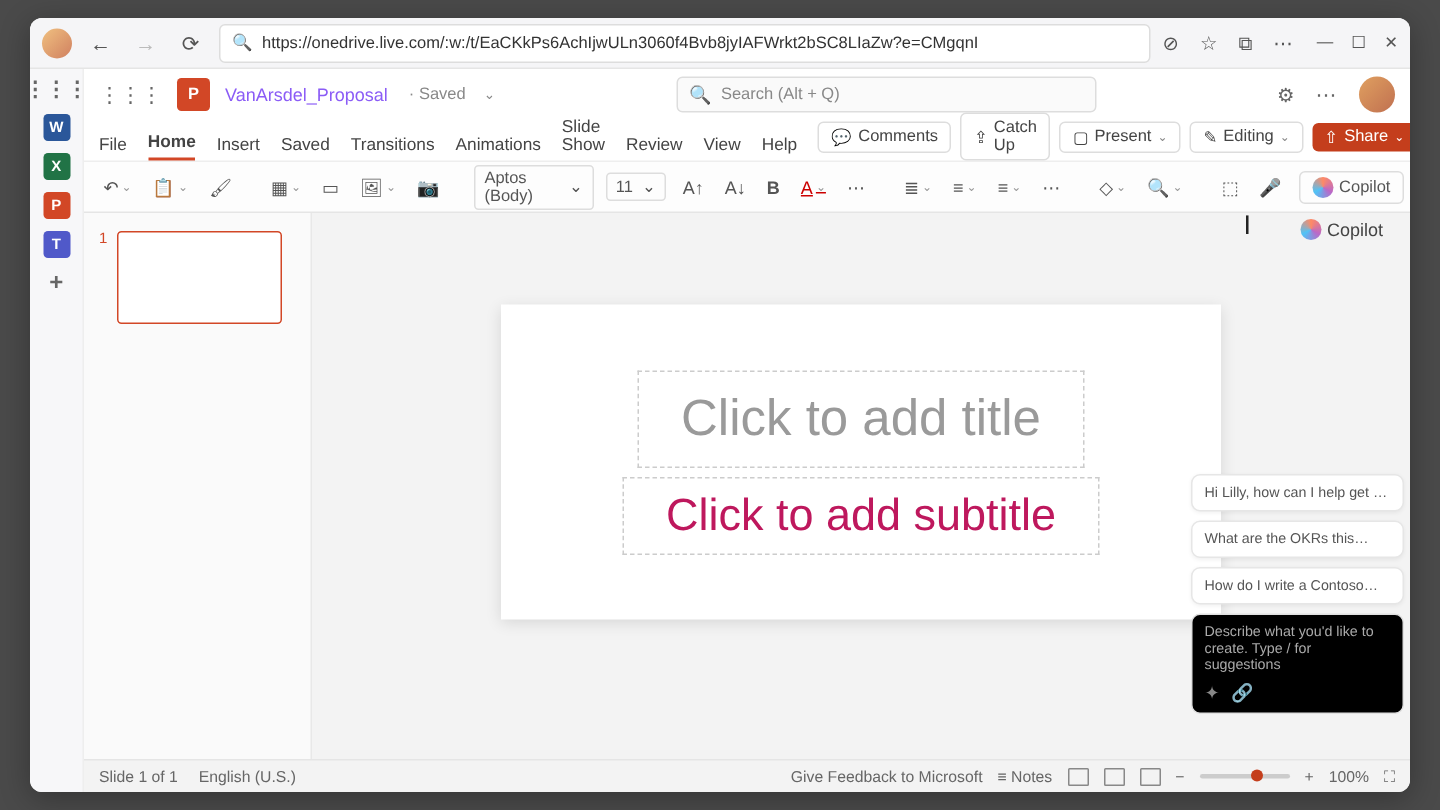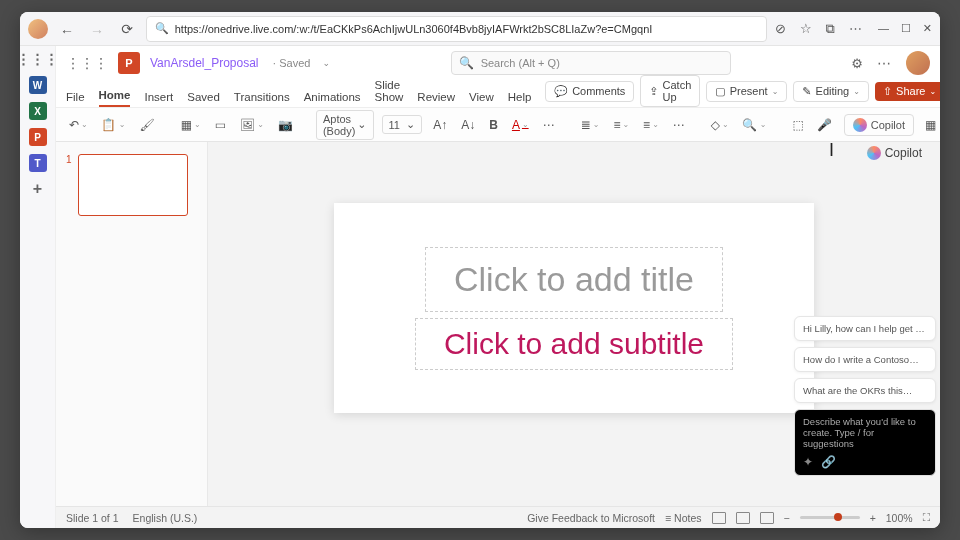--- a/index.html
+++ b/index.html
@@ -53,21 +53,21 @@
 .rbtn { display: flex; align-items: center; gap: 4px; padding: 3px 8px; border: 1px solid #ddd; border-radius: 4px; font-size: 11px; color: #444; cursor: pointer; background: #fff; }
 .rbtn .chev { font-size: 8px; color: #888; }
 .share-btn { background: #c43e1c; color: #fff; border: none; }
 .share-btn .chev { color: #fff; }
 
 
 .toolbar { height: 34px; display: flex; align-items: center; padding: 0 10px; gap: 8px; border-bottom: 1px solid #e5e5e5; background: #fdfdfd; font-size: 12px; color: #555; }
 .tb-ic { display: inline-flex; align-items: center; gap: 2px; cursor: pointer; padding: 2px 3px; }
 .tb-ic .chev { font-size: 8px; color: #999; }
 .tb-sep { width: 1px; height: 18px; background: #e0e0e0; margin: 0 2px; }
-.font-sel { border: 1px solid #ddd; border-radius: 3px; padding: 2px 6px; font-size: 11px; display: flex; align-items: center; gap: 2px; }
+.font-sel { border: 1px solid #ddd; border-radius: 3px; padding: 2px 6px; font-size: 11px; display: flex; align-items: center; gap: 24px; }
 .size-sel { border: 1px solid #ddd; border-radius: 3px; padding: 2px 6px; font-size: 11px; display: flex; align-items: center; gap: 6px; width: 42px; }
 .copilot-pill { display: flex; align-items: center; gap: 4px; border: 1px solid #ddd; border-radius: 4px; padding: 3px 8px; font-size: 11px; color: #555; cursor: pointer; }
 .copilot-swirl { width: 14px; height: 14px; border-radius: 50%; background: conic-gradient(#ff8a65,#ba68c8,#4fc3f7,#ff8a65); }
 
 
 .editor { flex: 1; display: flex; min-height: 0; background: #f3f3f3; position: relative; }
 .thumb-panel { width: 152px; background: #fafafa; border-right: 1px solid #e8e8e8; padding: 12px 10px; }
 .thumb-wrap { display: flex; gap: 6px; }
 .thumb-num { font-size: 10px; color: #d24726; }
 .thumb { width: 110px; height: 62px; background: #fff; border: 1.5px solid #d24726; border-radius: 3px; }
@@ -230,22 +230,22 @@
           <div class="copilot-float">
             <span class="cursor-ibeam">I</span>
             <div class="lbl">
                 <div class="copilot-swirl"></div>
                 <span>Copilot</span>
               </div>
           </div>
 
           <div class="copilot-msgs">
             <div class="cp-bubble">Hi Lilly, how can I help get you started?</div>
+            <div class="cp-bubble">What are the OKRs this…</div>
             <div class="cp-bubble">How do I write a Contoso…</div>
-            <div class="cp-bubble">What are the OKRs this…</div>
             <div class="cp-input">
               <div>Describe what you'd like to create. Type / for suggestions</div>
               <div class="cp-input-row">
                 <span>✦</span>
                 <span>🔗</span>
               </div>
             </div>
           </div>
         </div>
       </div>

